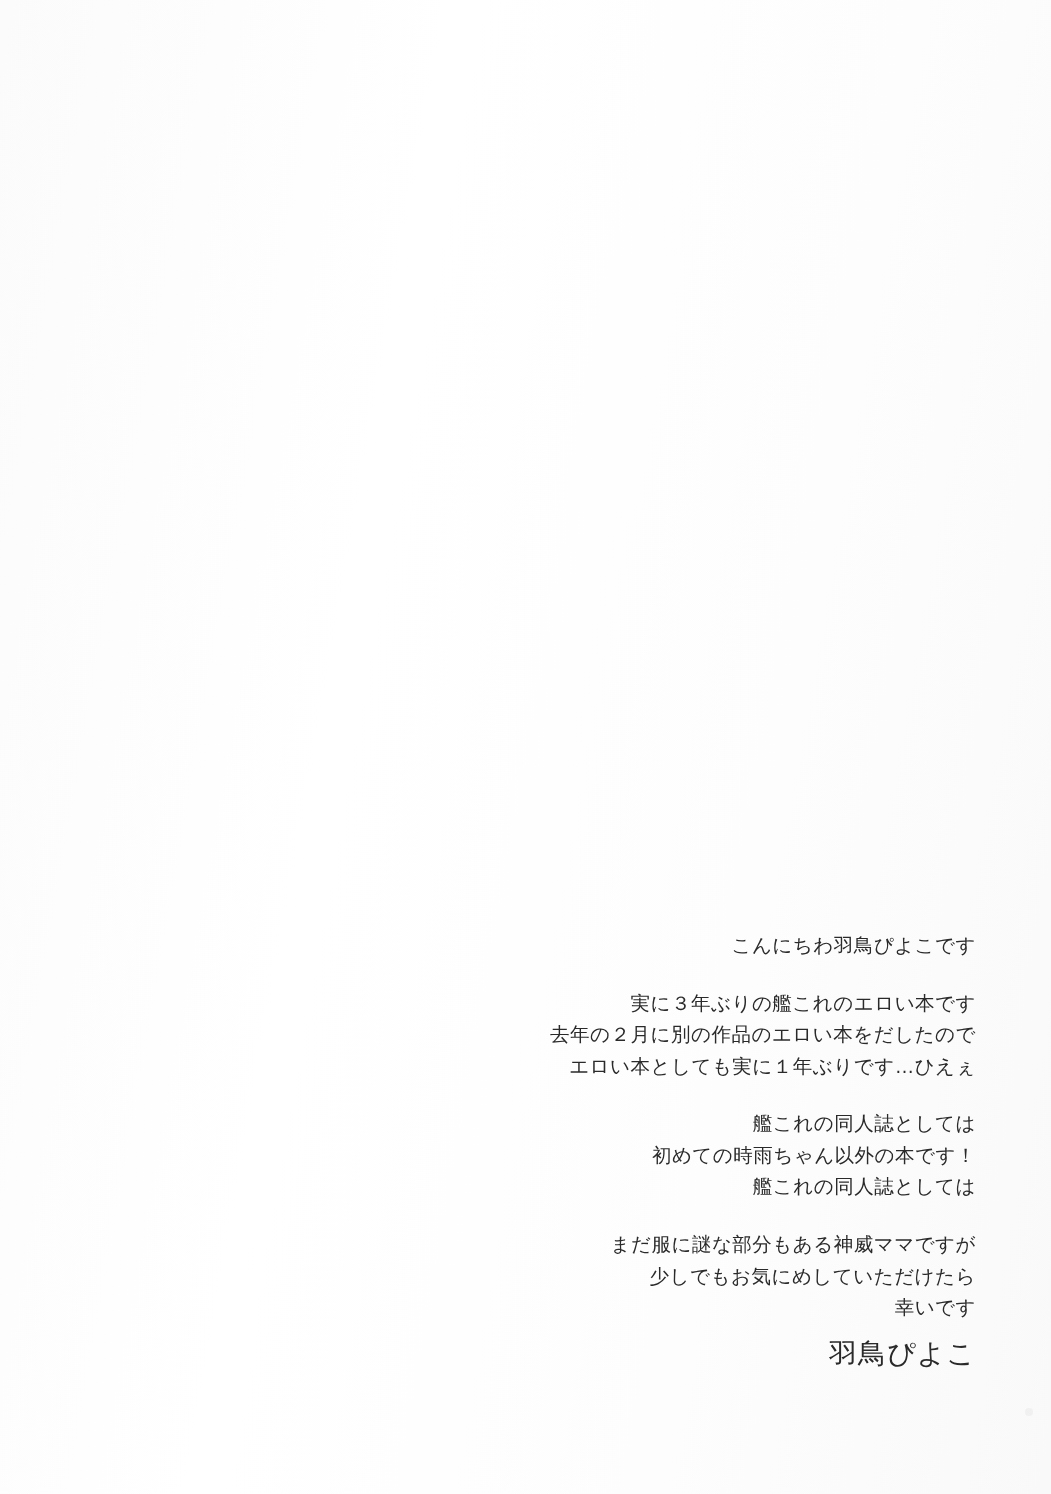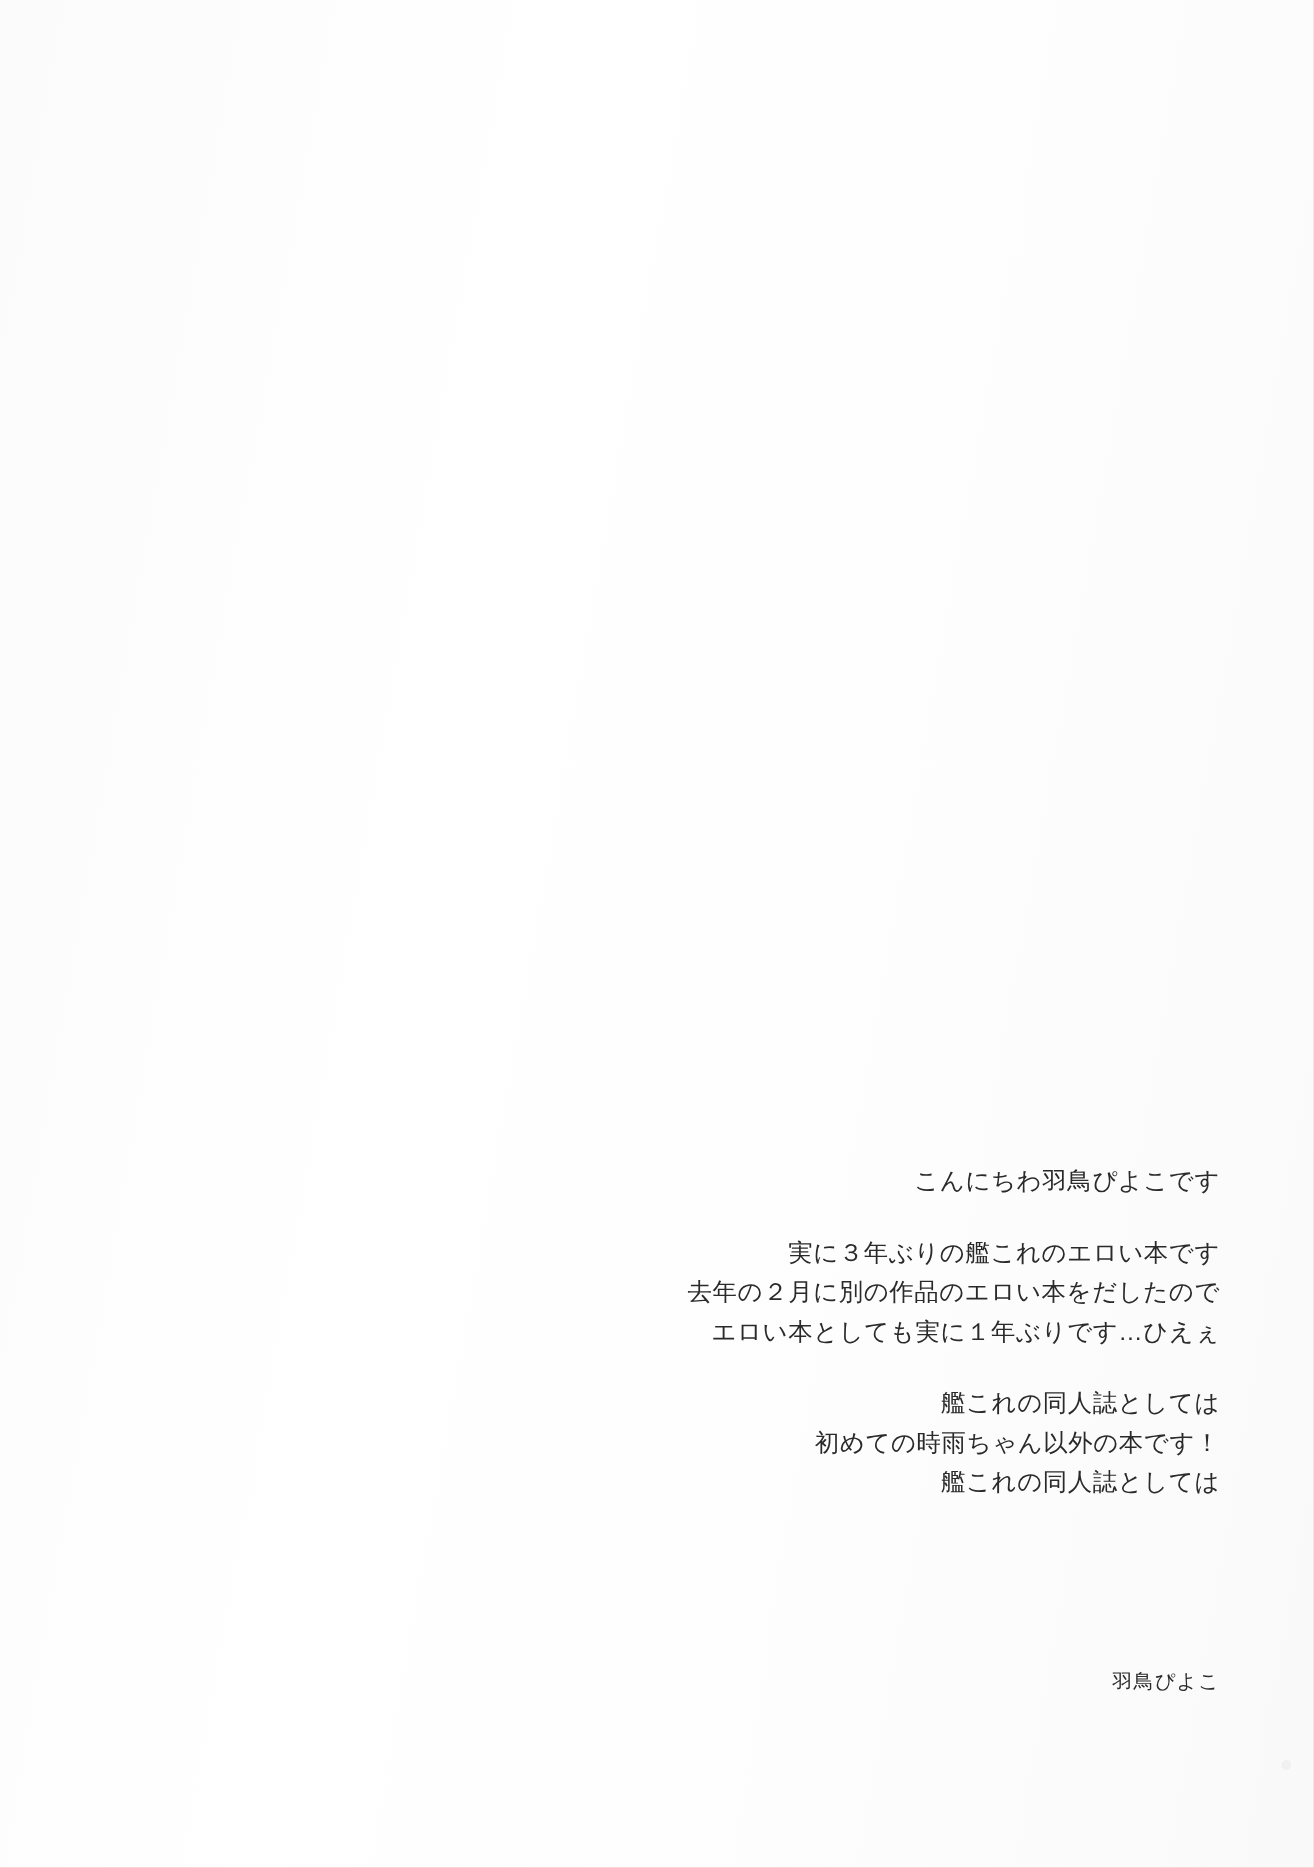--- a/index.html
+++ b/index.html
@@ -11,21 +11,21 @@
     height: 1494px;
     background: #ffffff;
     font-family: "Liberation Sans", sans-serif;
     color: #1b1b1b;
     position: relative;
     overflow: hidden;
   }
   .page {
     position: absolute;
     inset: 0;
-    background: #fca5a5;
+    background: #8b5cf6;
   }
   
   .paper-tone {
     position: absolute;
     inset: 0;
     background: linear-gradient(100deg, #fbfbfb 0%, #ffffff 35%, #fdfdfd 70%, #f9f9f9 100%);
     pointer-events: none;
   }
   .afterword {
     position: absolute;
@@ -47,21 +47,21 @@
   .para .line {
     display: block;
     white-space: nowrap;
   }
   .signature {
     position: absolute;
     right: 75px;
     top: 1335px;
     width: 560px;
     text-align: right;
-    font-size: 16px;
+    font-size: 28px;
     letter-spacing: 1px;
     color: #2a2a2a;
   }
   .corner-mark {
     position: absolute;
     right: 18px;
     bottom: 78px;
     width: 8px;
     height: 8px;
     background: #e9e9e9;
@@ -82,18 +82,23 @@
     <p class="para">
       <span class="line">実に３年ぶりの艦これのエロい本です</span>
       <span class="line">去年の２月に別の作品のエロい本をだしたので</span>
       <span class="line">エロい本としても実に１年ぶりです…ひえぇ</span>
     </p>
     <p class="para">
       <span class="line">艦これの同人誌としては</span>
       <span class="line">初めての時雨ちゃん以外の本です！</span>
       <span class="line">艦これの同人誌としては</span>
     </p>
+    <p class="para">
+      <span class="line">まだ服に謎な部分もある神威ママですが</span>
+      <span class="line">少しでもお気にめしていただけたら</span>
+      <span class="line">幸いです</span>
+    </p>
   </div>
 
   <div class="signature">羽鳥ぴよこ</div>
 
   <div class="corner-mark"></div>
 </div>
 
 </body></html>

